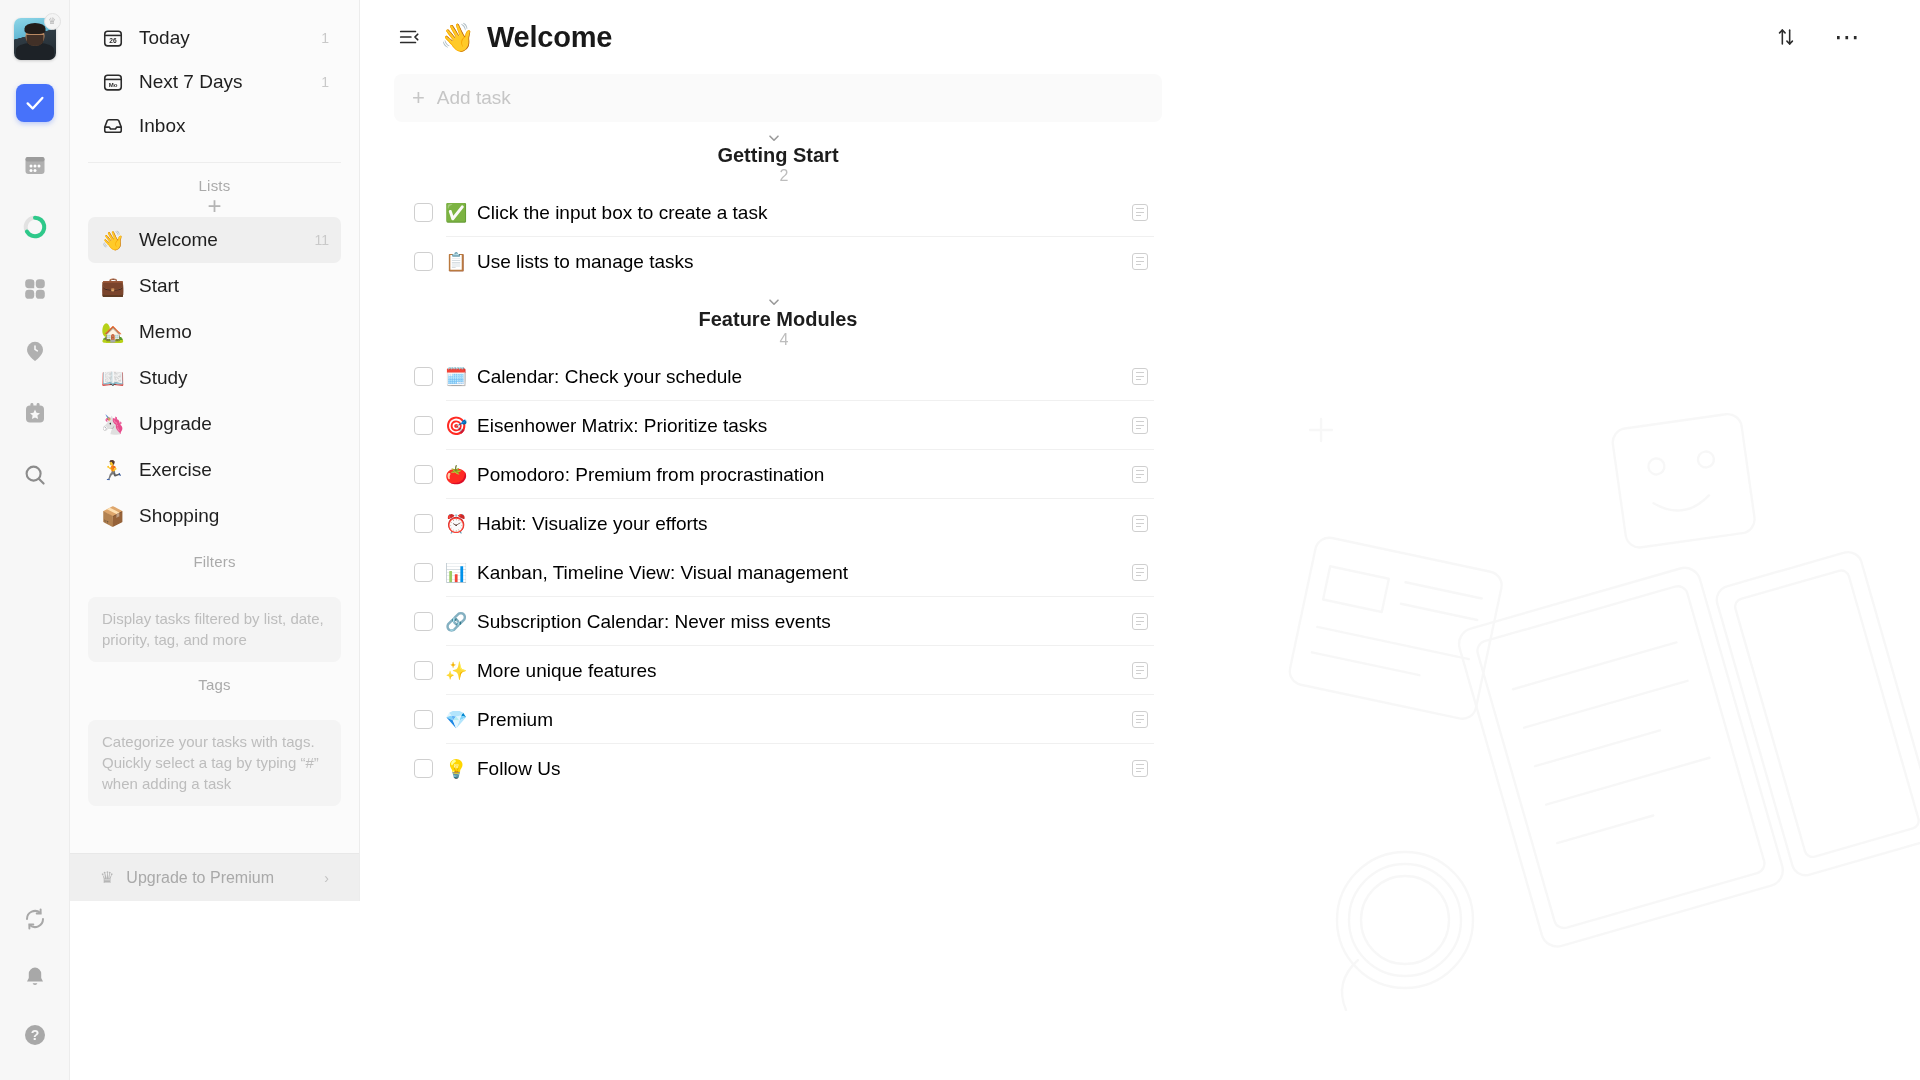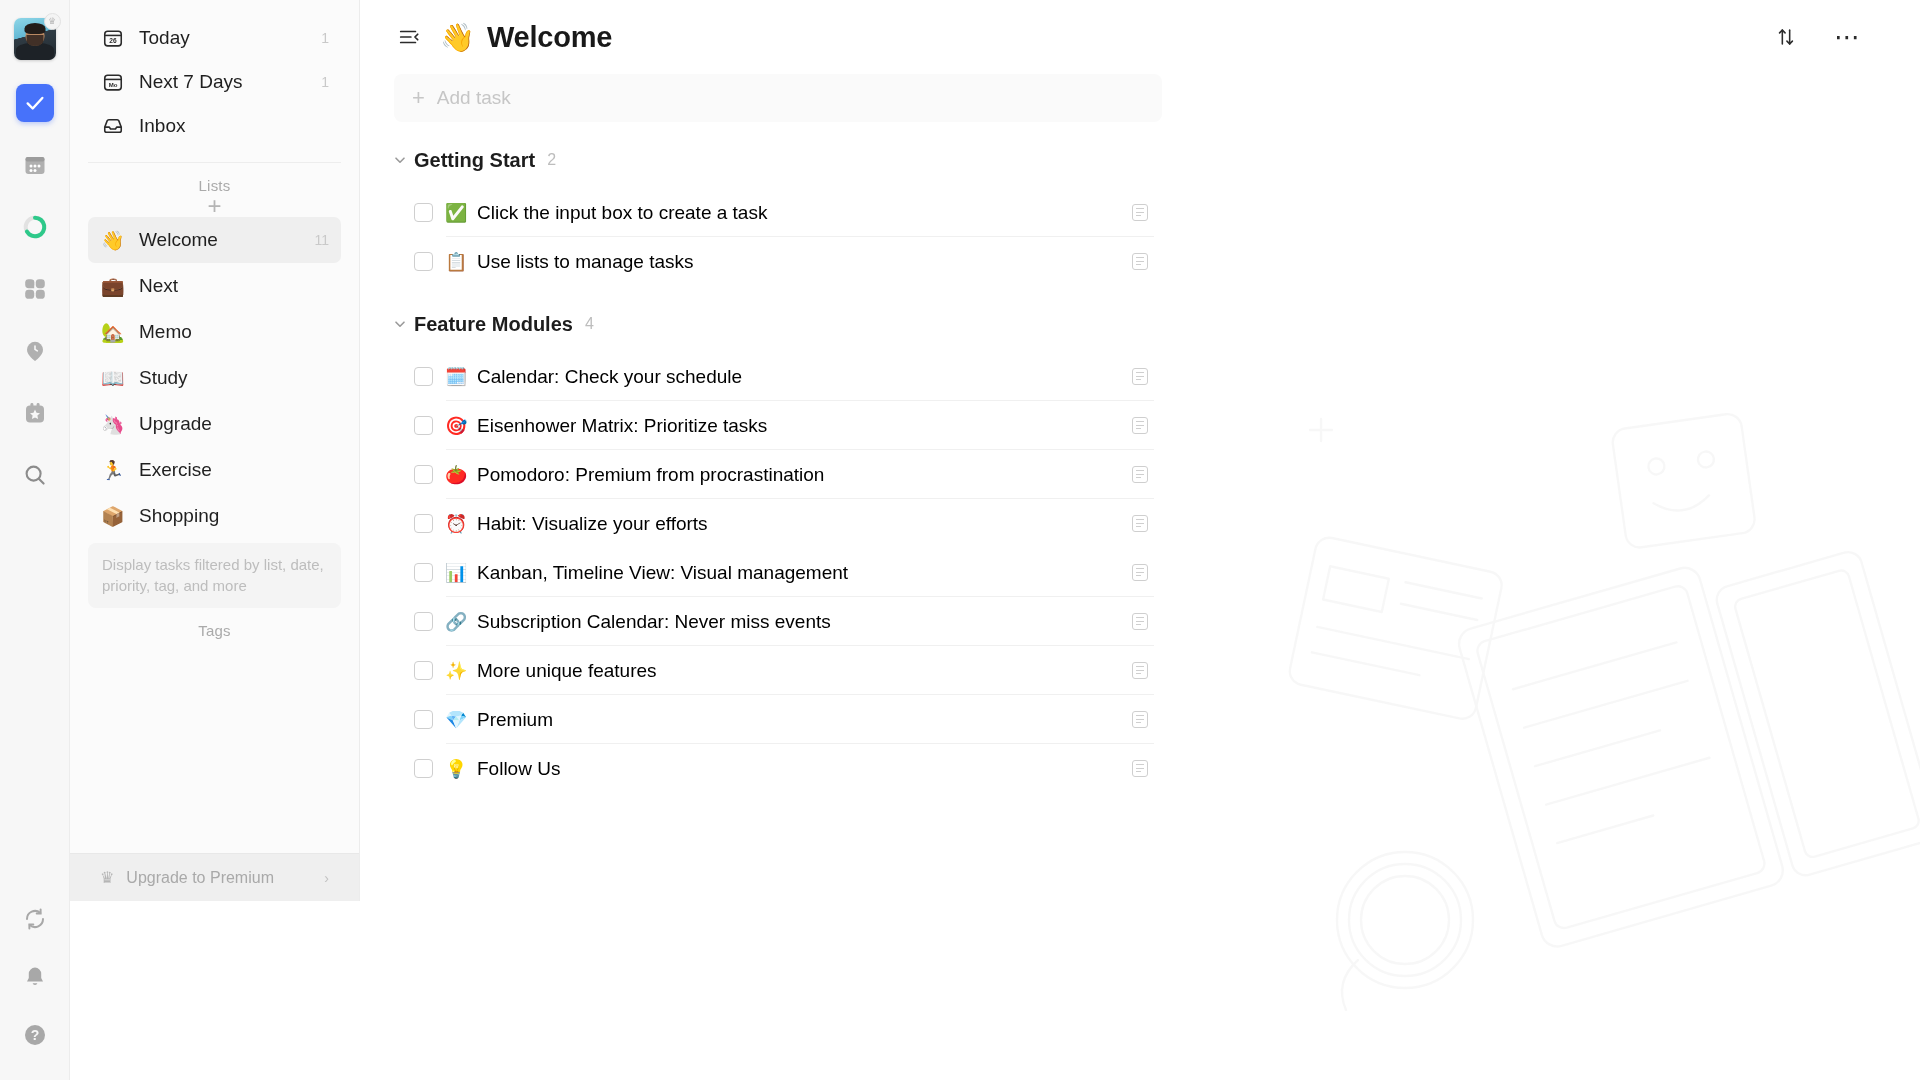--- a/index.html
+++ b/index.html
@@ -193,20 +193,21 @@
     cursor:text;
   }
   .add-task .plus { font-size:22px; margin-right:12px; font-weight:300; color:#c6c6c6; }
 
   .group { margin-left: 34px; width: 768px; }
   .group-head {
     display:flex; align-items:center;
     height: 56px;
     margin-top: 10px;
     cursor:pointer;
+    flex-direction:column;
   }
   .group-chev { width:20px; color:#9a9a9a; font-size:14px; display:flex; align-items:center; }
   .group-title { font-size:20px; font-weight:bold; color:#1d1d1d; }
   .group-count { font-size:16px; color:#bdbdbd; margin-left:12px; }
 
   .task-row {
     height: 49px;
     display:flex; align-items:center;
     padding-left: 20px;
     padding-right: 14px;
@@ -416,21 +417,21 @@
     <div class="sb-list">
 
       <div class="sb-list-item selected">
         <span class="sb-emoji">👋</span>
         <span class="sb-list-label">Welcome</span>
         <span class="sb-count">11</span>
       </div>
 
       <div class="sb-list-item">
         <span class="sb-emoji">💼</span>
-        <span class="sb-list-label">Next</span>
+        <span class="sb-list-label">Start</span>
         <span class="sb-count"></span>
       </div>
 
       <div class="sb-list-item">
         <span class="sb-emoji">🏡</span>
         <span class="sb-list-label">Memo</span>
         <span class="sb-count"></span>
       </div>
 
       <div class="sb-list-item">
@@ -451,25 +452,29 @@
         <span class="sb-count"></span>
       </div>
 
       <div class="sb-list-item">
         <span class="sb-emoji">📦</span>
         <span class="sb-list-label">Shopping</span>
         <span class="sb-count"></span>
       </div>
     </div>
 
+    <div class="sb-section-head">
+      <span class="sb-section-title">Filters</span>
+    </div>
     <div class="sb-hint">Display tasks filtered by list, date, priority, tag, and more</div>
 
     <div class="sb-section-head">
       <span class="sb-section-title">Tags</span>
     </div>
+    <div class="sb-hint">Categorize your tasks with tags. Quickly select a tag by typing “#” when adding a task</div>
 
     <div class="sb-upgrade">
       <span class="crown-ico">♛</span>
       <span>Upgrade to Premium</span>
       <span class="chev">›</span>
     </div>
   </div>
 
   <div class="main">
 

